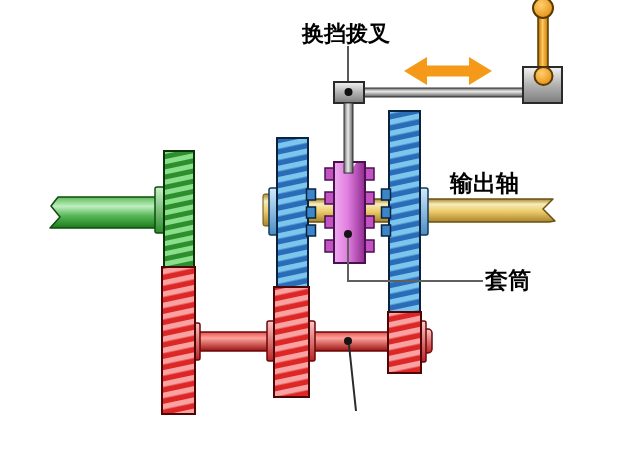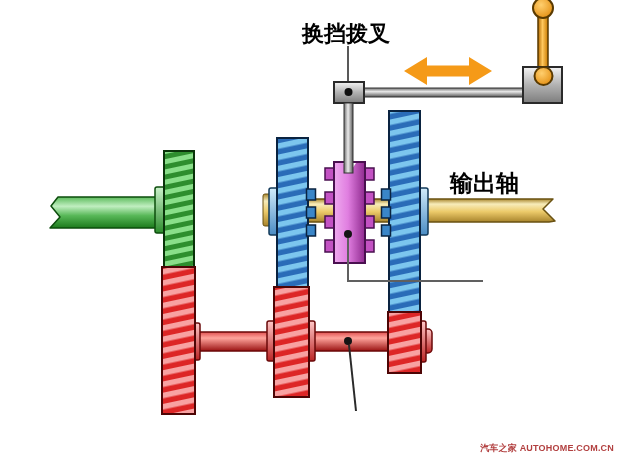--- a/index.html
+++ b/index.html
@@ -162,14 +162,14 @@
     <rect x="344" y="103" width="9" height="70" fill="url(#gRodH)" stroke="#333" stroke-width="1"></rect>
 
     <circle cx="348" cy="234" r="4" fill="#141414"></circle>
     <polyline points="348,238 348,281 483,281" fill="none" stroke="#606060" stroke-width="2"></polyline>
     <circle cx="348" cy="341" r="4" fill="#141414"></circle>
     <line x1="349" y1="345" x2="356" y2="411" stroke="#2a2a2a" stroke-width="2"></line>
   </svg>
 
   <div class="lbl lbl-shift-fork">换挡拨叉</div>
   <div class="lbl lbl-output">输出轴</div>
-  <div class="watermark">汽车之家 AUTOHOME.COM.CN</div>
+  <div class="lbl lbl-sleeve">套筒</div>
 </div>
 
 </body></html>

